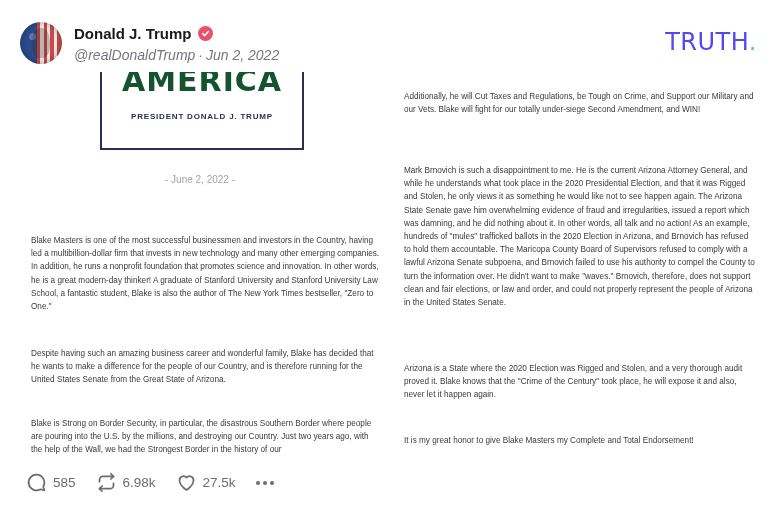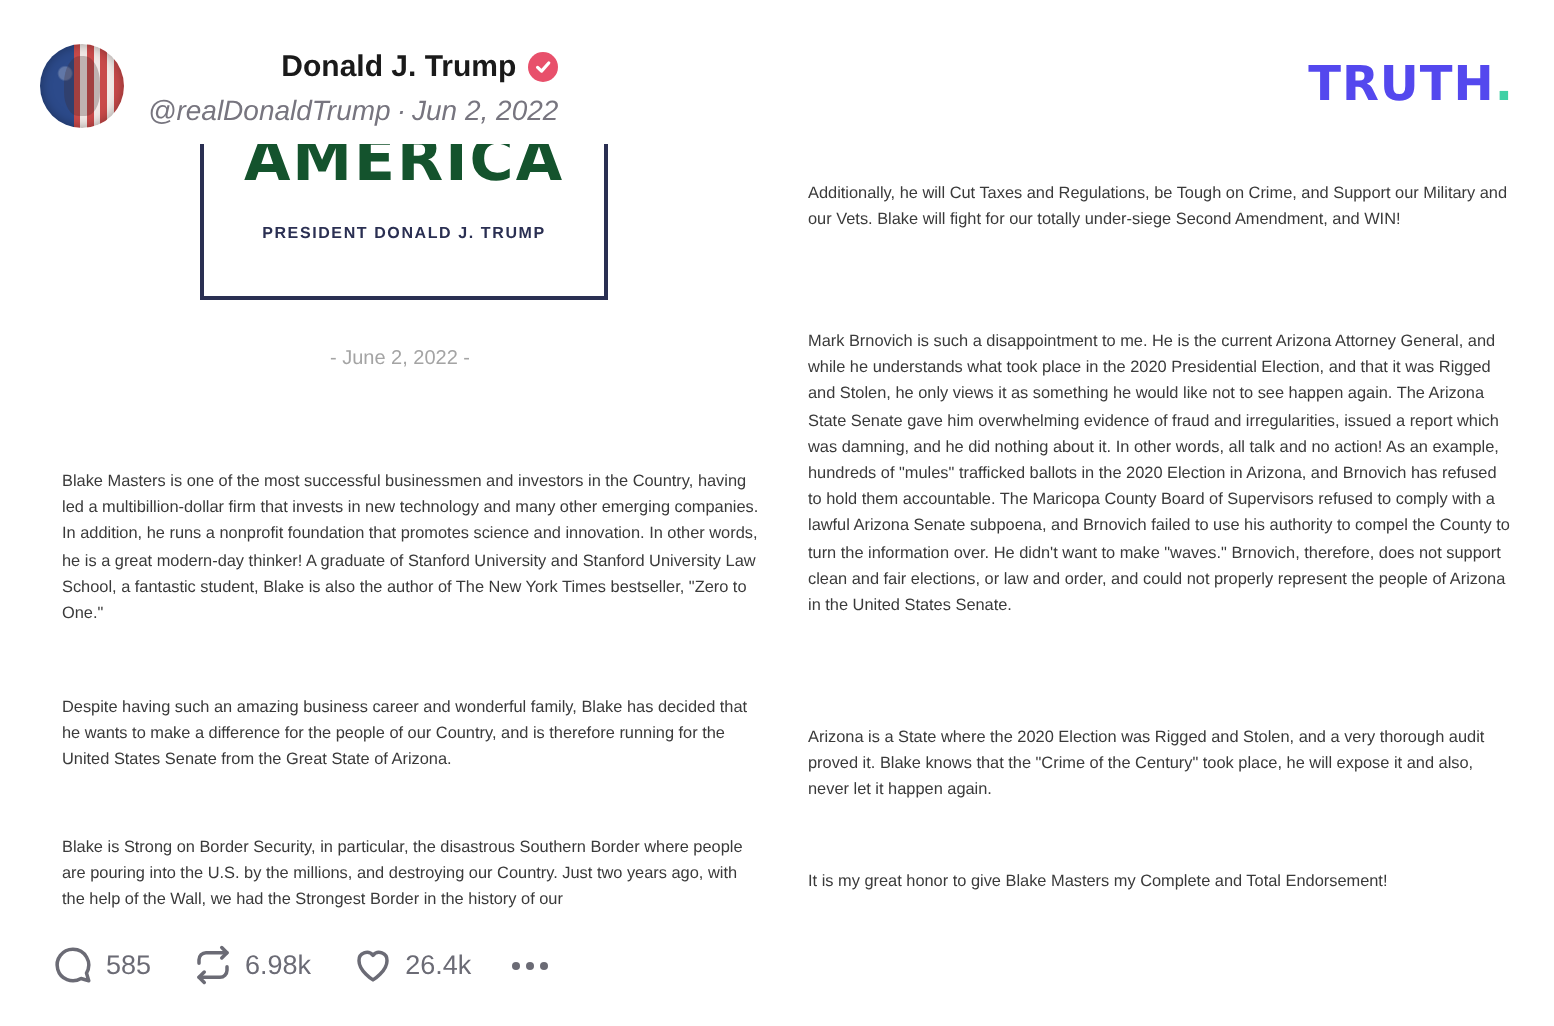--- a/index.html
+++ b/index.html
@@ -20,34 +20,34 @@
         linear-gradient(90deg, #2c4a8a 0 40%, #c94a4a 40% 48%, #f1e9e6 48% 56%, #c94a4a 56% 64%, #f1e9e6 64% 72%, #c94a4a 72% 80%, #f1e9e6 80% 88%, #c94a4a 88% 100%);
       box-shadow: inset 0 0 6px rgba(0,0,0,0.35);
       position: relative; overflow: hidden;
     }
     .avatar::after {
       content: ""; position: absolute; left: 12px; top: 6px; width: 18px; height: 30px;
       border-radius: 45% 45% 40% 40%;
       background: rgba(60,40,40,0.28);
     }
     .user-info { margin-left: 12px; }
-    .name-row { display: flex; align-items: center; height: 20px; justify-content: flex-end; }
+    .name-row { display: flex; align-items: center; height: 20px; }
     .display-name { font-size: 15px; font-weight: bold; color: #1a1a1a; }
     .verified-badge {
       margin-left: 6px; width: 15px; height: 15px; border-radius: 50%;
       background: #e8506b; display: inline-flex; align-items: center; justify-content: center;
     }
     .verified-badge svg { width: 9px; height: 9px; }
     .meta-row { margin-top: 3px; font-size: 14px; color: #77757f; font-style: italic; }
     .meta-row .sep { margin: 0 3px; }
 
     
     .logo {
       position: absolute; right: 20px; top: 28px;
-      font-family: "DejaVu Sans", sans-serif; font-weight: bold;
+      font-family: "DejaVu Sans", sans-serif; font-weight: normal;
       font-size: 24px; letter-spacing: 0.5px; color: #5448ee;
       line-height: 28px;
     }
     .logo .dot { color: #3fd0a5; }
 
     
     .media {
       position: absolute; left: 20px; top: 72px; width: 737px; height: 385px;
       overflow: hidden; background: #fff;
     }
@@ -141,21 +141,21 @@
           <path d="M4 11V9a4 4 0 0 1 4-4h12"></path>
           <path d="M7 22l-3-3 3-3"></path>
           <path d="M20 13v2a4 4 0 0 1-4 4H4"></path>
         </svg>
       <span>6.98k</span>
     </div>
     <div class="action">
       <svg viewBox="0 0 24 24" fill="none" stroke="#6b6b75" stroke-width="2" stroke-linejoin="round">
           <path d="M12 20.5s-8-5-8-11A4.5 4.5 0 0 1 12 6.5 4.5 4.5 0 0 1 20 9.5c0 6-8 11-8 11z"></path>
         </svg>
-      <span>26.4k</span>
+      <span>27.5k</span>
     </div>
     <div class="more">
       <span></span>
       <span></span>
       <span></span>
     </div>
   </div>
 
 </div>
 

